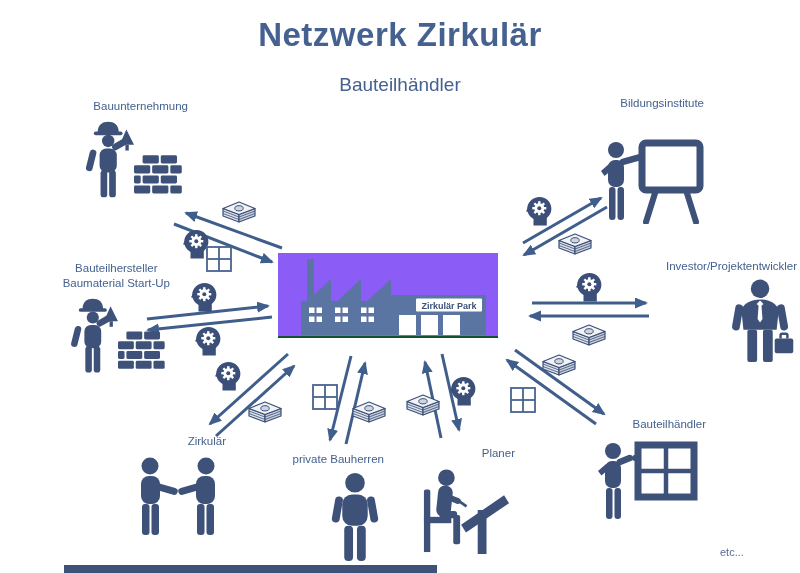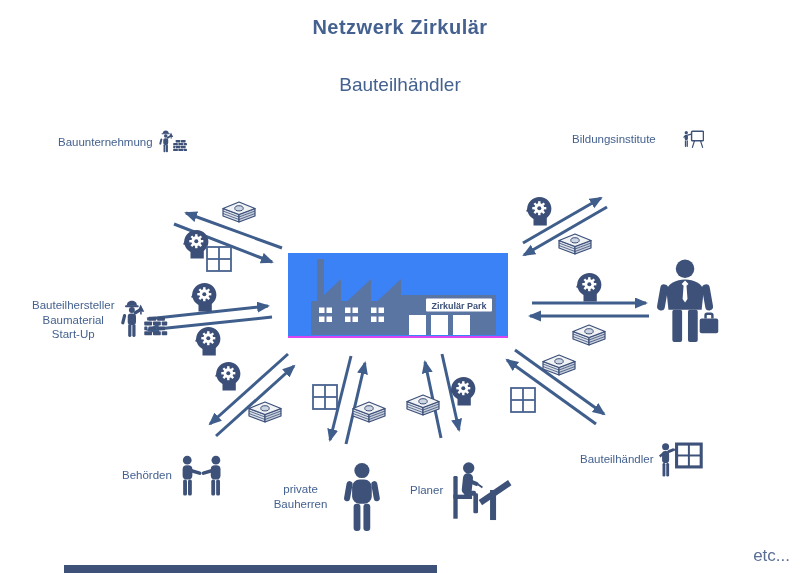--- a/index.html
+++ b/index.html
@@ -1,28 +1,28 @@
 <!DOCTYPE html>
 <html><head>
 <meta charset="utf-8">
 <style>
   html,body{margin:0;padding:0;background:#fff;}
   #canvas{position:relative;width:800px;height:573px;background:#ffffff;overflow:hidden;
           font-family:"Liberation Sans",sans-serif;}
   .title{position:absolute;top:16px;left:0;width:100%;text-align:center;
-         font-size:20px;font-weight:bold;color:#44618f;letter-spacing:.5px;}
+         font-size:33px;font-weight:bold;color:#44618f;letter-spacing:.5px;}
   .subtitle{position:absolute;top:74px;left:0;width:100%;text-align:center;
             font-size:19px;color:#44618f;}
-  .node{position:absolute;display:flex;flex-direction:row;align-items:center;gap:5px;}
+  .node{position:absolute;display:flex;flex-direction:column;align-items:flex-end;gap:5px;}
   .node-label{font-size:11.5px;color:#44618f;text-align:center;white-space:pre-line;line-height:1.3;}
-  #factory-box{position:absolute;left:288px;top:253px;width:220px;height:85px;
-               background:#3b82f6;border-bottom:2px solid #d946ef;box-sizing:border-box;}
+  #factory-box{position:absolute;left:278px;top:253px;width:220px;height:85px;
+               background:#8b5cf6;border-bottom:2px solid #14532d;box-sizing:border-box;}
   #arrow-layer{position:absolute;left:0;top:0;width:800px;height:573px;}
-  #etc-label{position:absolute;left:720px;top:546px;width:70px;text-align:right;
-             font-size:17px;color:#5a6e94;}
+  #etc-label{position:absolute;left:720px;top:546px;width:70px;text-align:left;
+             font-size:11px;color:#5a6e94;}
   #bottom-bar{position:absolute;left:64px;top:565px;width:373px;height:8px;background:#3d5179;}
   .fig{display:block;}
 </style>
 </head>
 <body>
 
 <div id="canvas">
 
   <div class="title">Netzwerk Zirkulär</div>
   <div class="subtitle">Bauteilhändler</div>
@@ -187,20 +187,21 @@
         <rect x="9" y="49" width="6.5" height="33" rx="3"></rect>
         <rect x="17.5" y="49" width="6.5" height="33" rx="3"></rect>
       </g>
       <rect x="42" y="5" width="58" height="47" rx="4" fill="#ffffff" stroke="#3d5179" stroke-width="7"></rect>
       <line x1="56" y1="52" x2="46" y2="84" stroke="#3d5179" stroke-width="6" stroke-linecap="round"></line>
       <line x1="86" y1="52" x2="96" y2="84" stroke="#3d5179" stroke-width="6" stroke-linecap="round"></line>
     </svg>
   </div>
 
   <div class="node" style="left:652px;top:259px;width:145px;">
+    <div class="node-label">Investor/Projektentwickler</div>
     <svg class="fig" width="70" height="84" viewBox="0 0 70 86">
       <g fill="#3d5179">
         <circle cx="33" cy="10" r="9.5"></circle>
         <rect x="8" y="26" width="8" height="27" rx="4" transform="rotate(10 12 28)"></rect>
         <rect x="50" y="26" width="8" height="27" rx="4" transform="rotate(-10 54 28)"></rect>
         <path d="M33,21 C24,21 15,25 14,33 L16,52 L50,52 L52,33 C51,25 42,21 33,21 Z"></path>
         <rect x="20" y="52" width="10" height="33" rx="2"></rect>
         <rect x="36" y="52" width="10" height="33" rx="2"></rect>
       </g>
       <path d="M33,22 L29.5,25.5 L31.5,27.5 L30.5,41 L33,44.5 L35.5,41 L34.5,27.5 L36.5,25.5 Z" fill="#ffffff"></path>
@@ -256,37 +257,37 @@
         <rect x="16" y="23" width="26" height="32" rx="10"></rect>
         <rect x="9" y="25" width="8" height="27" rx="4" transform="rotate(10 13 27)"></rect>
         <rect x="41" y="25" width="8" height="27" rx="4" transform="rotate(-10 45 27)"></rect>
         <rect x="18" y="55" width="9" height="36" rx="4"></rect>
         <rect x="31" y="55" width="9" height="36" rx="4"></rect>
       </g>
     </svg>
   </div>
 
   <div class="node" style="left:122px;top:434px;width:104px;">
-    <div class="node-label">Behörden</div>
+    <div class="node-label">Zirkulär</div>
     <svg class="fig" width="96" height="82" viewBox="0 0 96 82">
       <defs>
         <g id="hs-person" fill="#3d5179">
           <circle cx="20" cy="12" r="8.5"></circle>
           <rect x="11" y="22" width="19" height="28" rx="8"></rect>
           <rect x="22" y="28" width="27" height="7" rx="3.5" transform="rotate(16 24 30)"></rect>
           <rect x="12" y="50" width="7.5" height="31" rx="3"></rect>
           <rect x="21.5" y="50" width="7.5" height="31" rx="3"></rect>
         </g>
       </defs>
       <use href="#hs-person"></use>
       <use href="#hs-person" transform="translate(96,0) scale(-1,1)"></use>
     </svg>
   </div>
 
-  <div class="node" style="left:32px;top:278px;width:138px;">
+  <div class="node" style="left:32px;top:261px;width:138px;">
     <div class="node-label">Bauteilhersteller
 Baumaterial Start-Up</div>
     <svg class="fig" width="104" height="84" viewBox="0 0 110 90">
       <g fill="#3d5179">
         <path d="M17,14 C17,6 22,3 28,3 C34,3 39,6 39,14 Z"></path>
         <rect x="13" y="13" width="30" height="4" rx="2"></rect>
         <circle cx="28" cy="23" r="6.5"></circle>
         <rect x="19" y="31" width="18" height="25" rx="7"></rect>
         <rect x="9" y="32" width="7" height="23" rx="3.5" transform="rotate(14 12 34)"></rect>
         <rect x="34" y="26" width="17" height="7" rx="3.5" transform="rotate(-30 36 33)"></rect>

